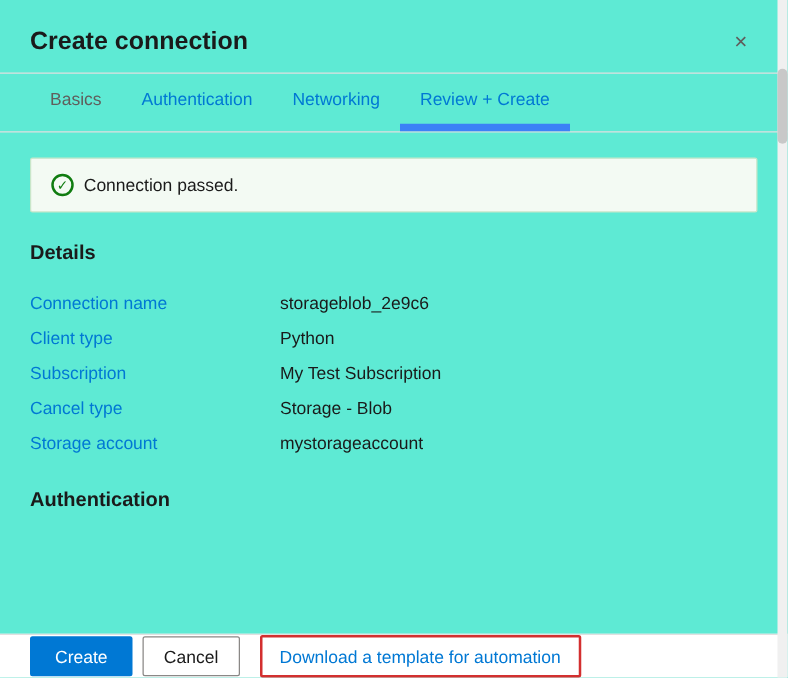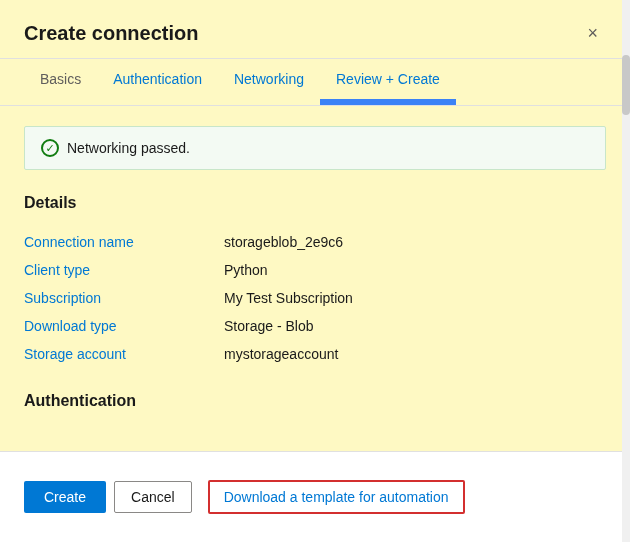--- a/index.html
+++ b/index.html
@@ -6,21 +6,21 @@
     body {
       font-family: 'Segoe UI', Arial, sans-serif;
       font-size: 14px;
       background: #f5f5f5;
       display: flex;
       justify-content: center;
       align-items: center;
       min-height: 100vh;
     }
     .dialog {
-      background: #fef9c3;
+      background: #5eead4;
       width: 630px;
       min-height: 542px;
       position: relative;
       box-shadow: 0 4px 20px rgba(0,0,0,0.15);
       display: flex;
       flex-direction: column;
     }
     .dialog-header {
       display: flex;
       justify-content: space-between;
@@ -131,21 +131,21 @@
       top: 55px;
       width: 8px;
       height: 60px;
       background: #c8c8c8;
       border-radius: 4px;
     }
     .dialog-footer {
       display: flex;
       align-items: center;
       gap: 8px;
-      padding: 28px 24px;
+      padding: 0 24px;
       border-top: 1px solid #e0e0e0;
       background: #fff;
     }
     .btn-create {
       background: #0078d4;
       color: #fff;
       border: none;
       padding: 8px 20px;
       font-size: 14px;
       cursor: pointer;
@@ -190,41 +190,41 @@
     <span class="tab">Basics</span>
     <span class="tab link-style">Authentication</span>
     <span class="tab link-style">Networking</span>
     <span class="tab active">Review + Create</span>
   </div>
 
   <div class="dialog-body">
 
     <div class="validation-banner">
       <span class="check-icon">✓</span>
-      <span>Networking passed.</span>
+      <span>Connection passed.</span>
     </div>
 
     <div>
       <div class="section-title">Details</div>
       <table class="details-table">
         <tbody>
           <tr>
             <td>Connection name</td>
             <td>storageblob_2e9c6</td>
           </tr>
           <tr>
             <td>Client type</td>
             <td>Python</td>
           </tr>
           <tr>
             <td>Subscription</td>
             <td>My Test Subscription</td>
           </tr>
           <tr>
-            <td>Download type</td>
+            <td>Cancel type</td>
             <td>Storage - Blob</td>
           </tr>
           <tr>
             <td>Storage account</td>
             <td>mystorageaccount</td>
           </tr>
         </tbody>
       </table>
     </div>
 

